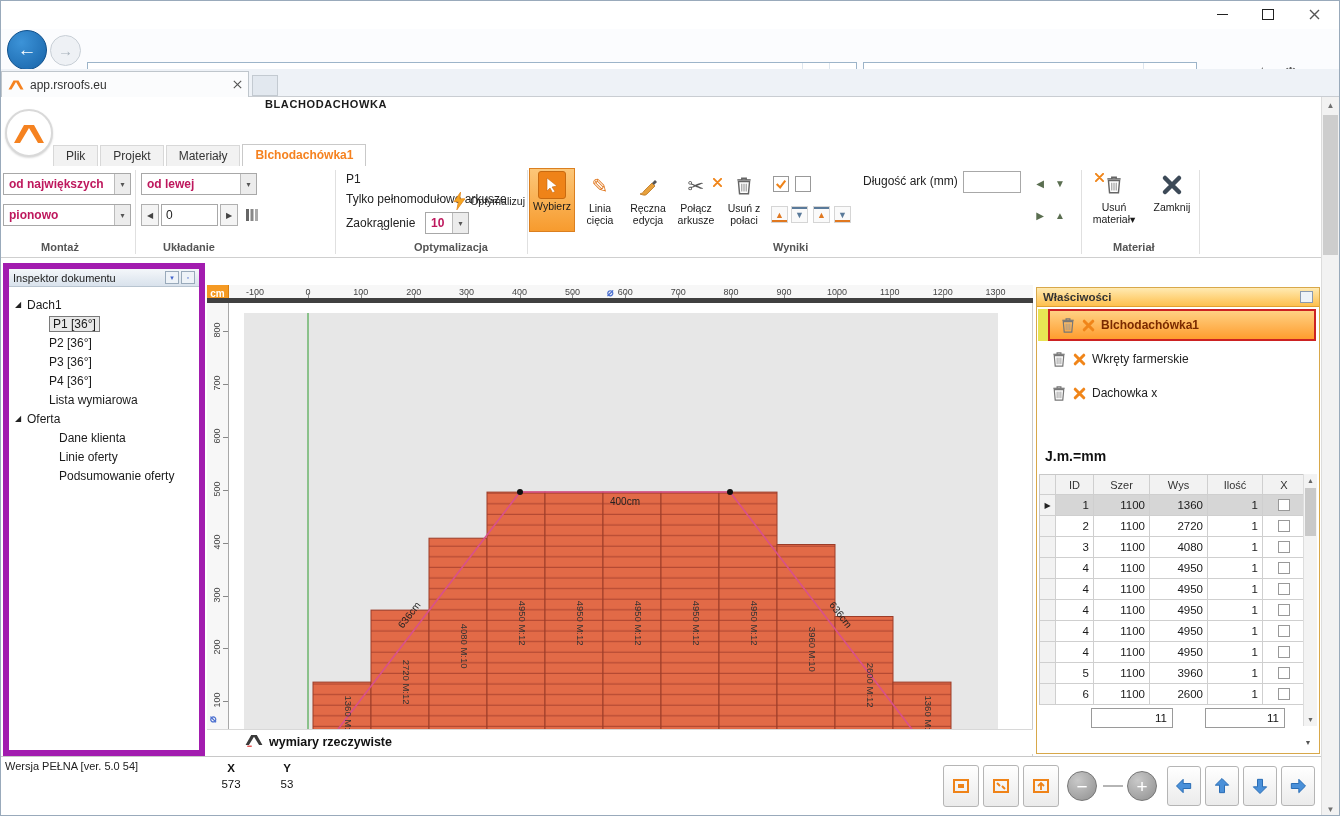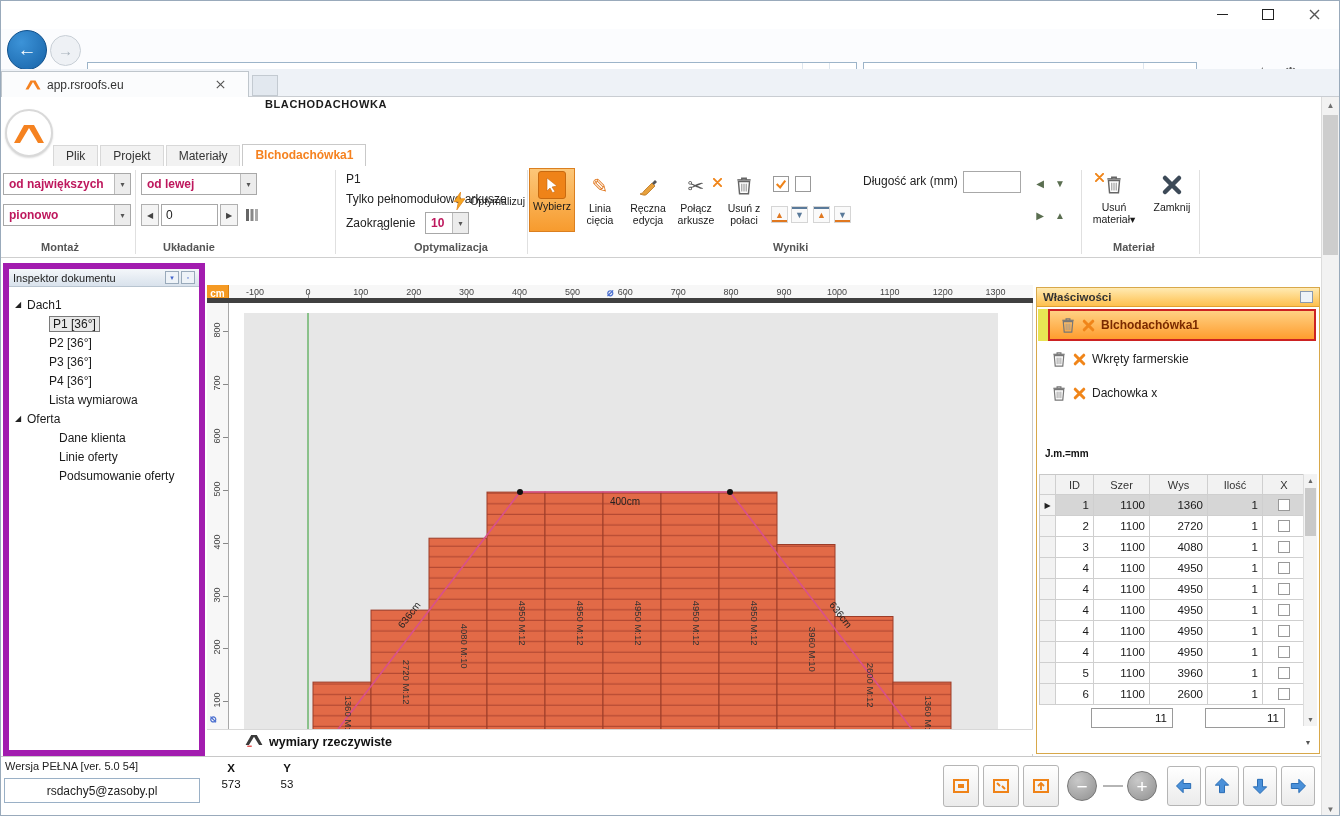--- a/index.html
+++ b/index.html
@@ -16,21 +16,21 @@
   .addressbar{position:absolute;left:86px;top:33px;width:770px;height:31px;border:1px solid #9cb4c9;background:#fff;display:flex;align-items:center;box-sizing:border-box;}
   .addressbar .fav{margin:0 6px 0 8px;}
   .urltext{font-size:13px;color:#333;flex-grow:1;white-space:nowrap;overflow:hidden;}
   .addr-ic{width:26px;height:29px;display:flex;align-items:center;justify-content:center;color:#666;font-size:13px;}
   .addr-ic.sep{border-left:1px solid #dde6ee;}
   .searchbox{position:absolute;left:862px;top:33px;width:334px;height:31px;border:1px solid #9cb4c9;background:#fff;display:flex;align-items:center;box-sizing:border-box;}
   .searchbox input{flex-grow:1;border:none;outline:none;font-size:13px;color:#444;padding:0 8px;font-family:"Liberation Sans",sans-serif;background:transparent;}
   .navicons{position:absolute;right:10px;top:36px;display:flex;gap:12px;align-items:center;color:#5a5a5a;}
   .navicons .ni{font-size:18px;line-height:18px;}
   .tabrow{position:absolute;left:0;top:68px;right:0;height:28px;background:#eef2f7;border-bottom:1px solid #c9cdd2;box-sizing:border-box;}
-  .btab{position:absolute;left:0;top:2px;width:248px;height:26px;background:#fbfcfd;border:1px solid #bfc6cc;border-bottom:none;display:flex;align-items:center;box-sizing:border-box;padding:0 23px;}
+  .btab{position:absolute;left:0;top:2px;width:248px;height:26px;background:#fbfcfd;border:1px solid #bfc6cc;border-bottom:none;display:flex;align-items:center;box-sizing:border-box;padding:0 6px;}
   .btab .ttl{flex-grow:1;font-size:12px;color:#333;margin-left:6px;white-space:nowrap;overflow:hidden;}
   .newtab{position:absolute;left:251px;top:6px;width:26px;height:21px;background:#e2e8ef;border:1px solid #c3cad1;box-sizing:border-box;}
   .xglyph{stroke:#555;stroke-width:1.4;}
   
   .page{position:absolute;left:0;top:96px;width:1322px;height:720px;background:#fff;}
   .pagescroll{position:absolute;right:0;top:96px;width:18px;height:720px;background:#f2f2f2;border-left:1px solid #dcdcdc;box-sizing:border-box;}
   .pagescroll .arr{position:absolute;left:0;width:17px;height:16px;display:flex;align-items:center;justify-content:center;font-size:8px;color:#707070;}
   .pagescroll .thumb{position:absolute;left:1px;top:18px;width:15px;height:140px;background:#cdcdcd;}
   .apptitle{position:absolute;left:264px;top:1px;font-size:11px;font-weight:bold;letter-spacing:.6px;color:#1a1a1a;}
   .applogo{position:absolute;left:4px;top:12px;width:44px;height:44px;border-radius:50%;background:#fff;border:2px solid #d9d9d9;display:flex;align-items:center;justify-content:center;box-shadow:0 1px 2px rgba(0,0,0,.15);}
@@ -112,21 +112,21 @@
   .pphead{height:19px;background:linear-gradient(#ffeab2,#fec04e);border-bottom:1px solid #e0a030;display:flex;align-items:center;padding:0 6px;font-size:11.5px;font-weight:bold;color:#333;box-sizing:border-box;}
   .pphead .sp{flex-grow:1;}
   .ppbtn{width:13px;height:12px;border:1px solid #8a9ab0;background:#eef3f8;box-sizing:border-box;}
   .matlist{position:absolute;left:0;top:20px;width:100%;}
   .mat-row{position:relative;height:34px;display:flex;align-items:center;padding-left:14px;gap:5px;background:#fff;box-sizing:border-box;}
   .mat-row.sel{margin:1px 3px 1px 11px;border:2px solid #cc2222;background:linear-gradient(#ffd184,#ff9d2e);height:32px;padding-left:10px;}
   .mat-row.sel::before{content:"";position:absolute;left:-12px;top:-2px;bottom:-2px;width:10px;background:#e8e454;}
   .mat-label{font-size:12px;color:#222;white-space:nowrap;}
   .mat-row.sel .mat-label{color:#7a2a00;font-weight:bold;}
   .mat-del,.mat-x{display:flex;align-items:center;}
-  .unitlbl{position:absolute;left:8px;top:160px;font-size:10px;font-weight:bold;color:#111;}
+  .unitlbl{position:absolute;left:8px;top:160px;font-size:14px;font-weight:bold;color:#111;}
   .grid{position:absolute;left:2px;top:186px;width:266px;border-top:1px solid #c8c8c8;border-left:1px solid #c8c8c8;}
   .grow{display:flex;}
   .gc{box-sizing:border-box;border-right:1px solid #cfcfcf;border-bottom:1px solid #cfcfcf;font-size:11.5px;height:21px;display:flex;align-items:center;justify-content:flex-end;padding-right:4px;color:#1a1a1a;background:#fff;}
   .gc.head{background:#f2f2f2;justify-content:center;padding-right:0;font-size:11px;color:#333;height:20px;}
   .gc.mark{background:#f2f2f2;justify-content:center;padding-right:0;font-size:8px;color:#222;}
   .gc.center{justify-content:center;padding-right:0;}
   .grow.selrow .gc:not(.mark){background:#d6d6d6;}
   .cb{width:12px;height:12px;border:1px solid #999;background:#fff;box-sizing:border-box;}
   .tscroll{position:absolute;right:2px;top:186px;width:14px;height:252px;background:#f3f3f3;border-left:1px solid #ddd;box-sizing:border-box;}
   .tscroll .arr{position:absolute;left:0;width:13px;height:13px;display:flex;align-items:center;justify-content:center;font-size:7px;color:#666;}
@@ -714,21 +714,20 @@
           </div>
           <div class="totbox" style="left:54px;top:420px;width:82px">11</div>
           <div class="totbox" style="left:168px;top:420px;width:80px">11</div>
           <span class="pchev">▼</span>
         </div>
       </div>
     </div>
 
     <div class="statusbar">
       <span class="ver">Wersja PEŁNA [ver. 5.0 54]</span>
-      <div class="userbox">rsdachy5@zasoby.pl</div>
       <div class="coord" style="left:212px;top:5px">
         <span class="cl">X</span>
         <span class="cv">573</span>
       </div>
       <div class="coord" style="left:268px;top:5px">
         <span class="cl">Y</span>
         <span class="cv">53</span>
       </div>
 
       <div class="sqbtn" style="left:942px">

